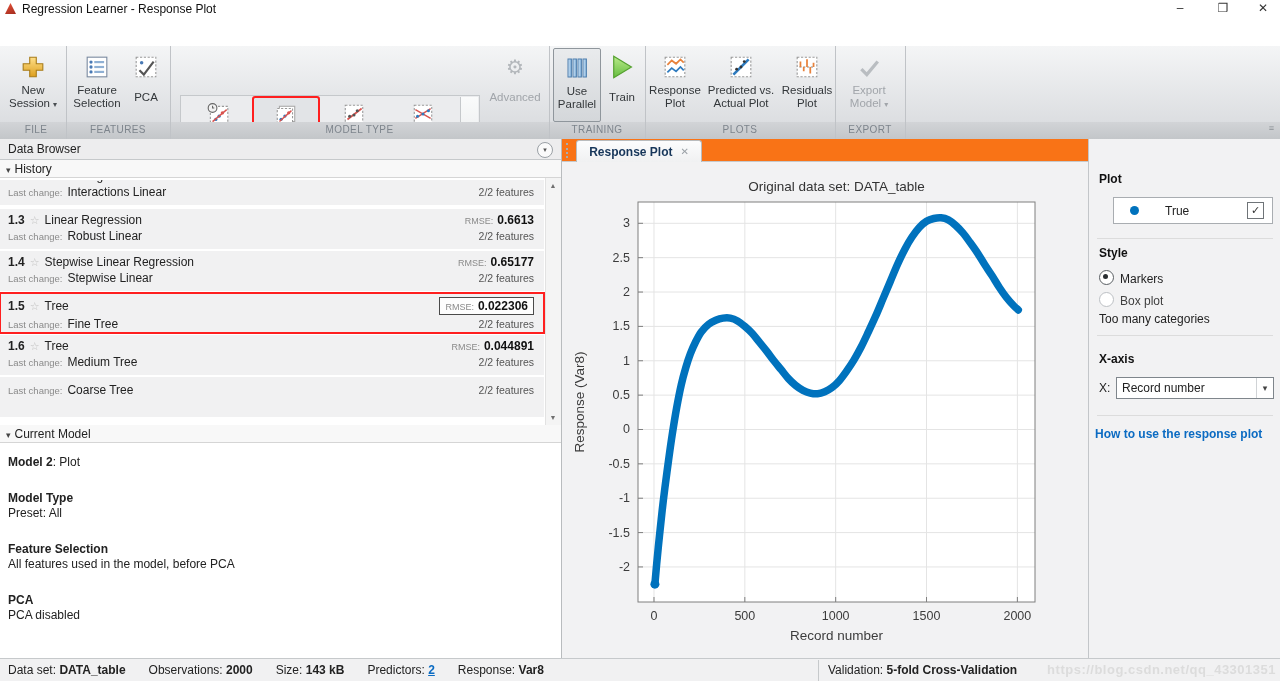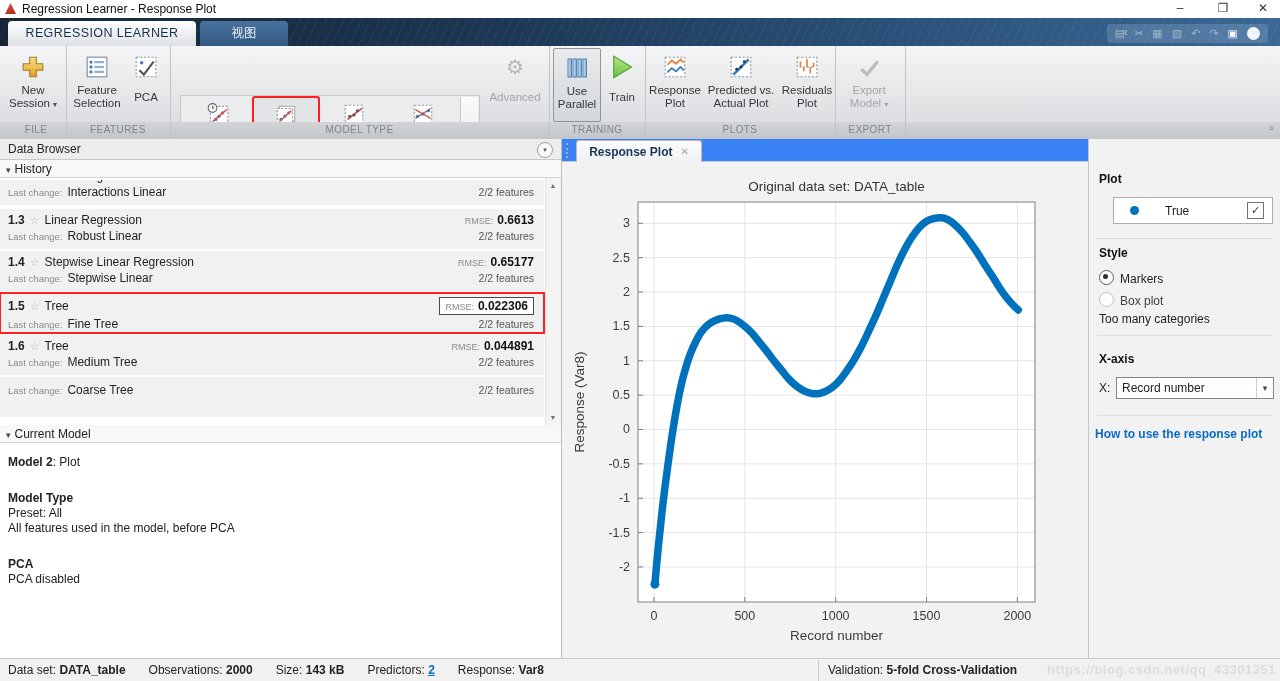--- a/index.html
+++ b/index.html
@@ -78,21 +78,21 @@
   .feat{font-size:10.5px;color:#555;}
   .scrolltrack{left:545px;top:39px;width:16px;height:247px;background:#f4f4f4;border-left:1px solid #e2e2e2;box-sizing:border-box;}
   .sarrow{width:14px;text-align:center;font-size:7px;color:#707070;position:absolute;left:0;}
   .cm-header{left:0;top:286px;}
   .cm-body{left:0;top:304px;width:561px;height:215px;background:#fff;padding:12px 8px 0 8px;box-sizing:border-box;
            font-size:12px;line-height:15px;color:#222;}
   .cm-gap{margin-top:21px;}
   .b{font-weight:bold;}
   
   .docarea{left:562px;top:139px;width:526px;height:519px;background:#f2f2f3;}
-  .doctabs{left:0;top:0;width:526px;height:23px;background:#3b82f6;border-bottom:1px solid #c6c9cb;box-sizing:border-box;}
+  .doctabs{left:0;top:0;width:526px;height:23px;background:#f97316;border-bottom:1px solid #c6c9cb;box-sizing:border-box;}
   .dochandle{left:4px;top:4px;height:15px;width:3px;border-left:2px dotted #a9adb1;}
   .doctab{left:14px;top:1px;width:126px;height:22px;background:linear-gradient(#fcfcfd,#f0f1f2);
      border:1px solid #b9bcbe;border-bottom:none;border-radius:3px 3px 0 0;box-sizing:border-box;
      display:flex;align-items:center;justify-content:center;gap:8px;}
   .doctab-label{font-size:12px;color:#17365a;font-weight:bold;}
   .doctab-close{font-size:10px;color:#9aa0a6;}
   svg text{font-family:"Liberation Sans",sans-serif;}
   
   .rpanel{left:1088px;top:139px;width:192px;height:519px;background:#f2f2f3;border-left:1px solid #c3c6c9;box-sizing:border-box;}
   .rp-h{font-weight:bold;font-size:12px;color:#111;}
@@ -130,35 +130,20 @@
 <div class="screen">
 
   <div class="abs titlebar">
     <div class="abs mat-logo"></div>
     <div class="abs title-text">Regression Learner - Response Plot</div>
     <div class="abs wbtn" style="right:85px;">–</div>
     <div class="abs wbtn" style="right:42px;">❐</div>
     <div class="abs wbtn" style="right:2px;">✕</div>
   </div>
 
-  <div class="abs tabbar">
-    <div class="abs rtab-active">REGRESSION LEARNER</div>
-    <div class="abs rtab-idle">视图</div>
-    <div class="abs qat-chev">‹</div>
-    <div class="abs qat">
-      <span>▤</span>
-      <span>✂</span>
-      <span>▦</span>
-      <span>▧</span>
-      <span>↶</span>
-      <span>↷</span>
-      <span class="on">▣</span>
-      <span class="qat-help">?</span>
-    </div>
-  </div>
 
   <div class="abs ribbon">
 
     <div class="rbtn" style="left:68px;width:58px;">
       <div class="ricon">
         <svg width="24" height="24" viewBox="0 0 22 22">
             <rect x="2" y="2" width="18" height="18" fill="#fff" stroke="#7a8aa0"></rect>
         <circle cx="5.5" cy="6.5" r="1.5" fill="#4a7ab5"></circle>
             <circle cx="5.5" cy="11" r="1.5" fill="#4a7ab5"></circle>
             <circle cx="5.5" cy="15.5" r="1.5" fill="#4a7ab5"></circle>
@@ -467,20 +452,21 @@
       <span class="sarrow" style="bottom:4px;">▼</span>
     </div>
 
     <div class="abs sec-header cm-header">
       <span class="tri">▾</span><span>Current Model</span>
     </div>
     <div class="abs cm-body">
       <div><span class="b">Model 2</span><span>: Plot</span></div>
       <div class="cm-gap b">Model Type</div>
       <div>Preset: All</div>
+      <div class="cm-gap b">Feature Selection</div>
       <div>All features used in the model, before PCA</div>
       <div class="cm-gap b">PCA</div>
       <div>PCA disabled</div>
     </div>
   </div>
 
   <div class="abs docarea">
     <div class="abs doctabs">
       <div class="abs dochandle"></div>
       <div class="abs doctab">

